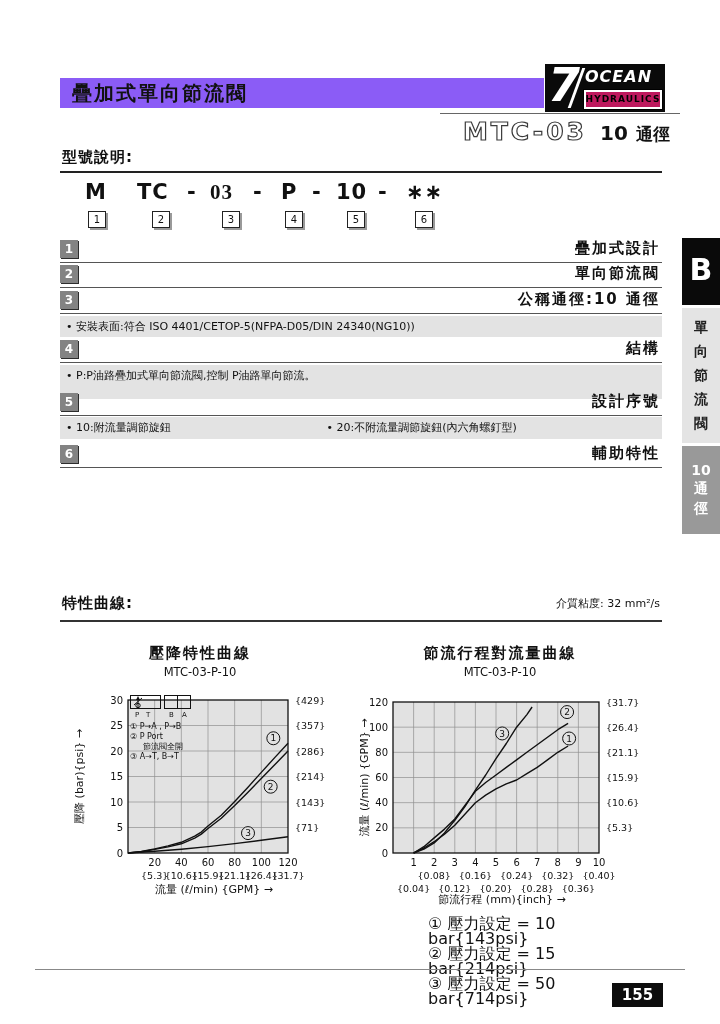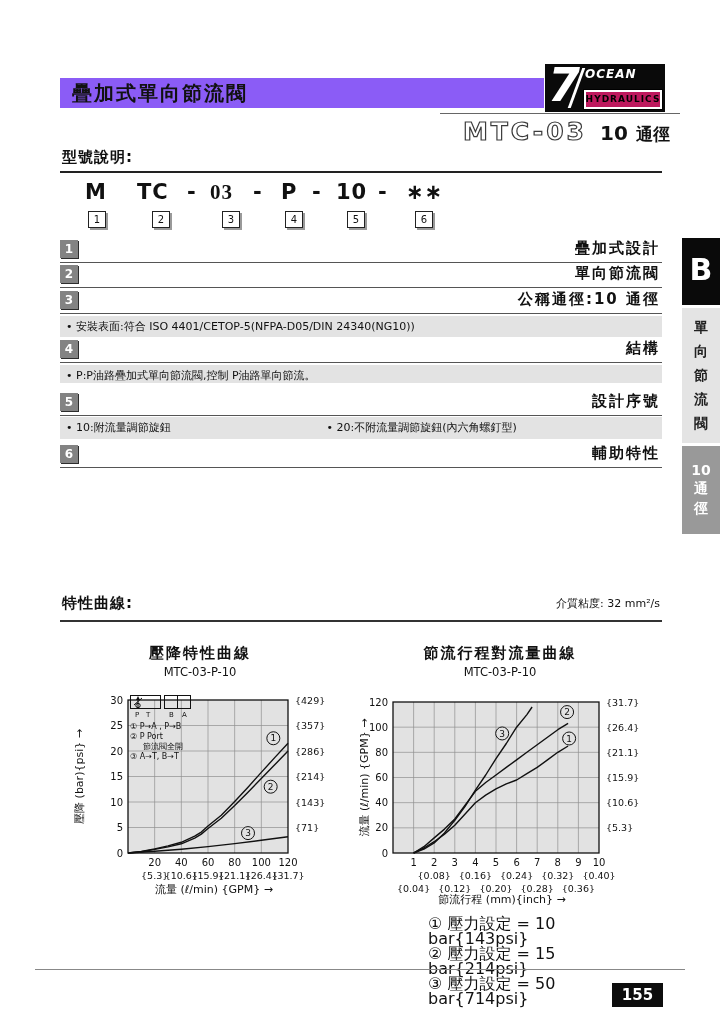--- a/index.html
+++ b/index.html
@@ -6,21 +6,21 @@
   .page{position:relative;width:720px;height:1024px;background:#fff;overflow:hidden;
         font-family:"DejaVu Sans","Liberation Sans",sans-serif;color:#111;}
   .abs{position:absolute;}
 
   
   .title-bar{left:60px;top:78px;width:484px;height:30px;background:#8b5cf6;
              font-size:20px;font-weight:bold;line-height:30px;padding-left:12px;box-sizing:border-box;letter-spacing:2px;}
   .logo{left:545px;top:64px;width:120px;height:48px;background:#0a0a0a;}
   .logo .seven{position:absolute;left:3px;top:-6px;color:#fff;font-size:46px;font-weight:bold;font-style:italic;}
   .logo .slash{position:absolute;left:30px;top:4px;width:3px;height:40px;background:#fff;transform:skewX(-20deg);}
-  .logo .ocean{position:absolute;left:40px;top:3px;color:#fff;font-size:12px;font-weight:bold;font-style:italic;letter-spacing:1px;}
+  .logo .ocean{position:absolute;left:40px;top:3px;color:#fff;font-size:16px;font-weight:bold;font-style:italic;letter-spacing:1px;}
   .logo .hydra{position:absolute;left:38px;top:25px;right:2px;bottom:2px;background:#be185d;border:1px solid #000;
                font-size:9px;font-weight:bold;text-align:center;line-height:18px;letter-spacing:1px;color:#000;box-shadow:inset 0 0 0 2px #fff;}
   .sub-rule{left:440px;top:113px;width:240px;height:1px;background:#666;}
   .model-heading{left:360px;top:117px;width:310px;text-align:right;white-space:nowrap;}
   .mtc-outline{font-size:25px;font-weight:bold;letter-spacing:3px;color:#fff;
                -webkit-text-stroke:1.2px #3c3c3c;}
   .size-bold{font-size:20px;font-weight:bold;margin-left:8px;}
   .size-unit{font-size:17px;font-weight:bold;margin-left:3px;}
   .sec-label{left:62px;top:148px;font-size:15px;font-weight:bold;letter-spacing:1px;}
   .rule-heavy{left:60px;top:171px;width:602px;height:2px;background:#222;}
@@ -129,21 +129,21 @@
     <span class="chip">3</span>
     <span class="row-label">公稱通徑:10 通徑</span>
   </div>
   <div class="abs note-bar" style="top:316px;height:21px">
     <span class="note-item">安裝表面:符合 ISO 4401/CETOP-5(NFPA-D05/DIN 24340(NG10))</span>
   </div>
   <div class="abs spec-row" style="top:339px">
     <span class="chip">4</span>
     <span class="row-label">結構</span>
   </div>
-  <div class="abs note-bar" style="top:365px;height:18px;line-height:22px">
+  <div class="abs note-bar" style="top:365px;height:34px;line-height:22px">
     <span class="note-item">P:P油路疊加式單向節流閥,控制 P油路單向節流。</span>
   </div>
   <div class="abs spec-row" style="top:392px">
     <span class="chip">5</span>
     <span class="row-label">設計序號</span>
   </div>
   <div class="abs note-bar" style="top:417px;height:22px;line-height:22px">
     <span class="note-item w">10:附流量調節旋鈕</span>
     <span class="note-item">20:不附流量調節旋鈕(內六角螺釘型)</span>
   </div>

